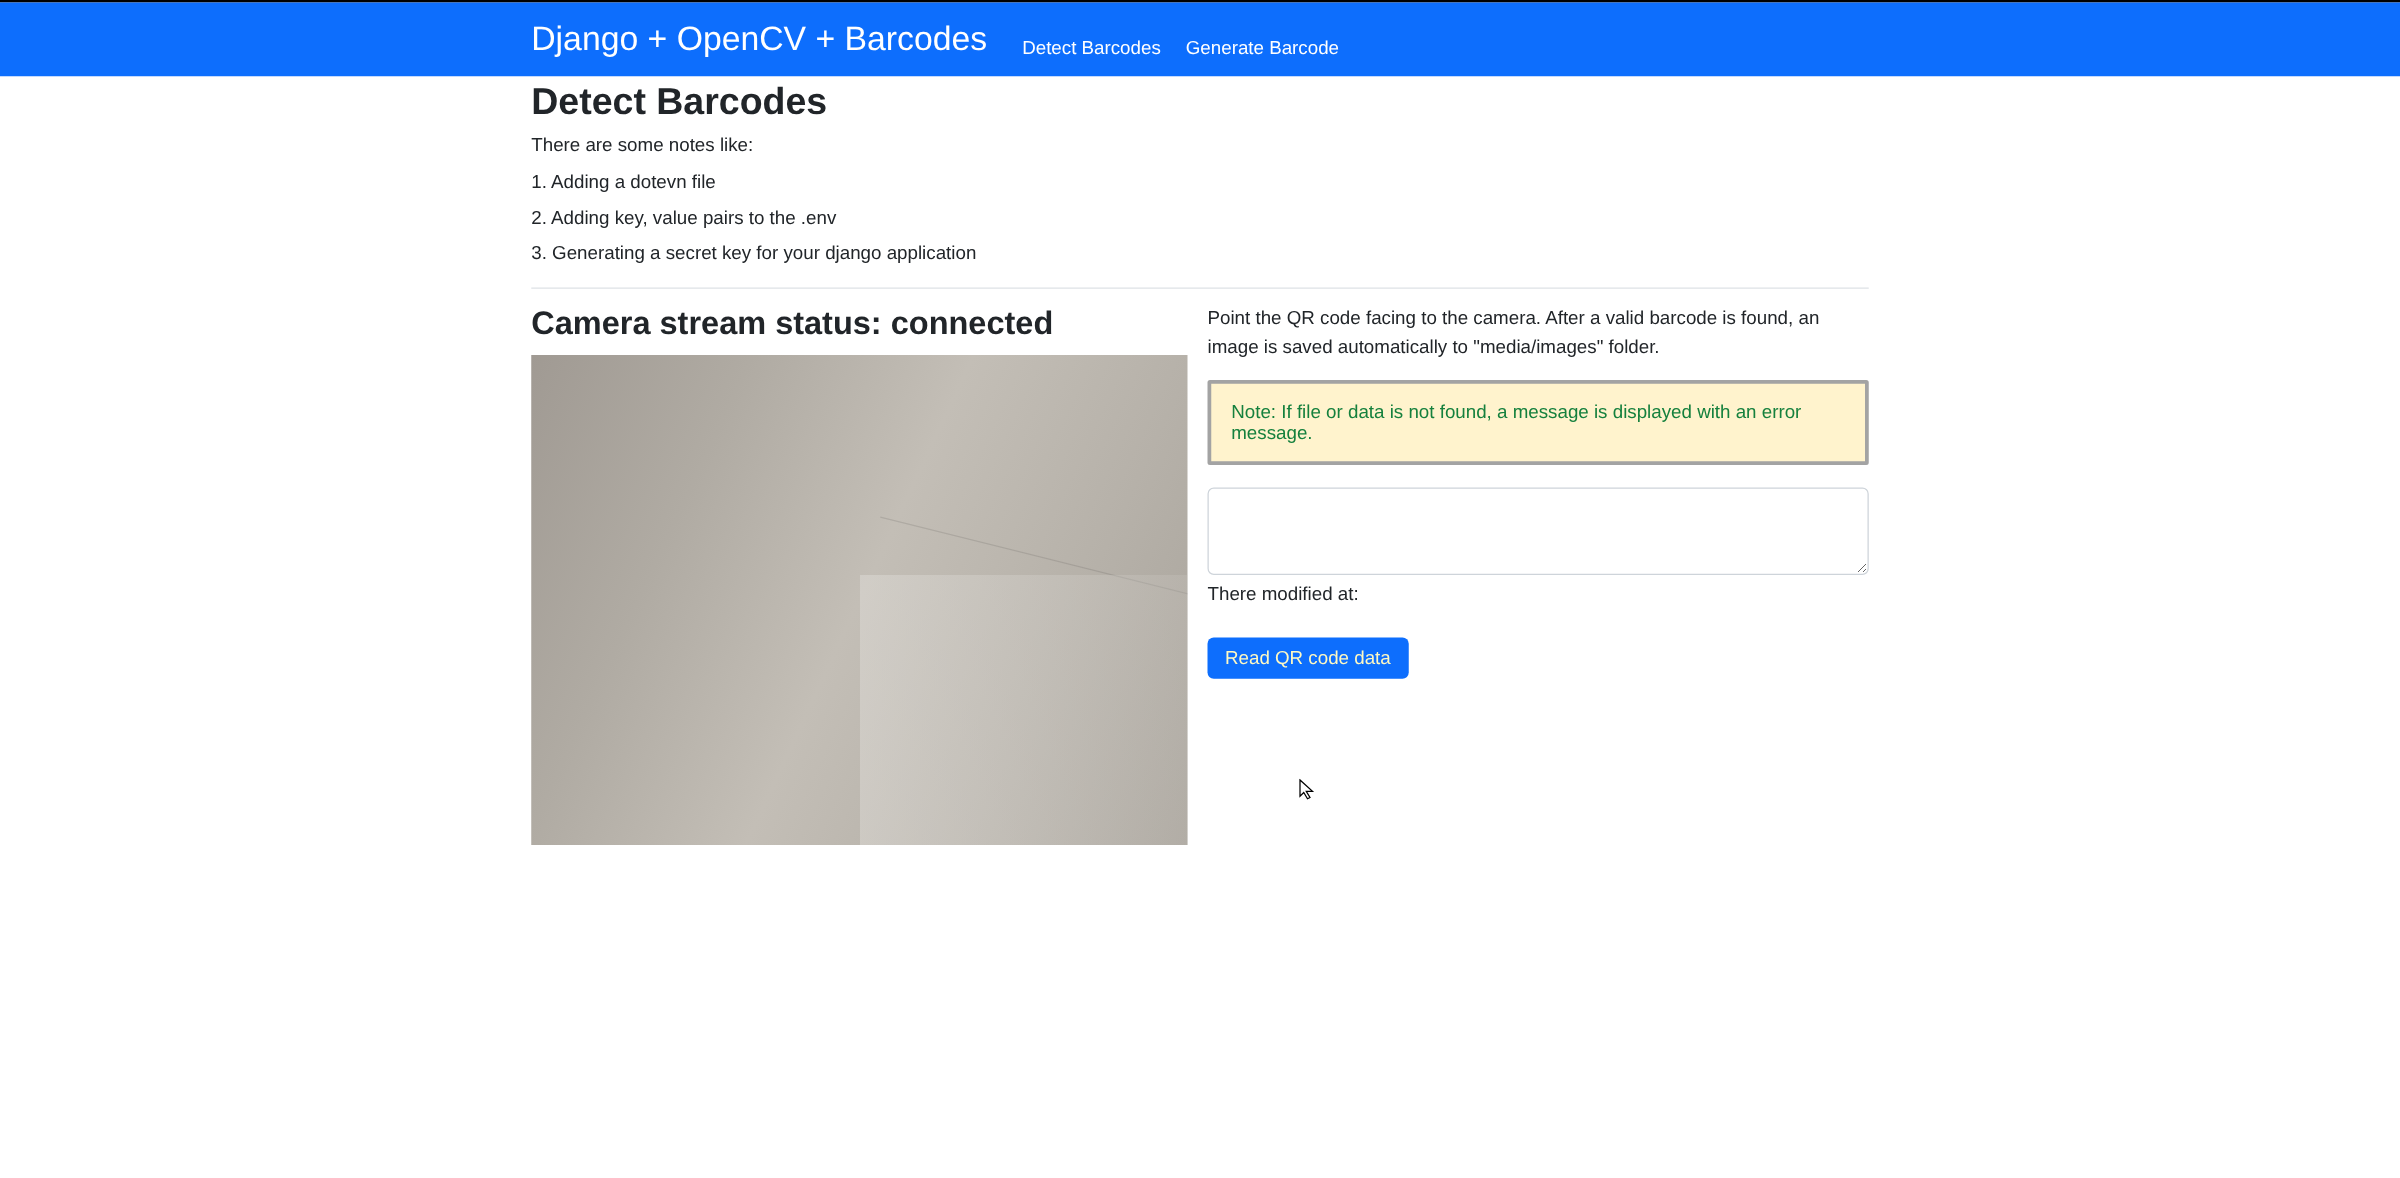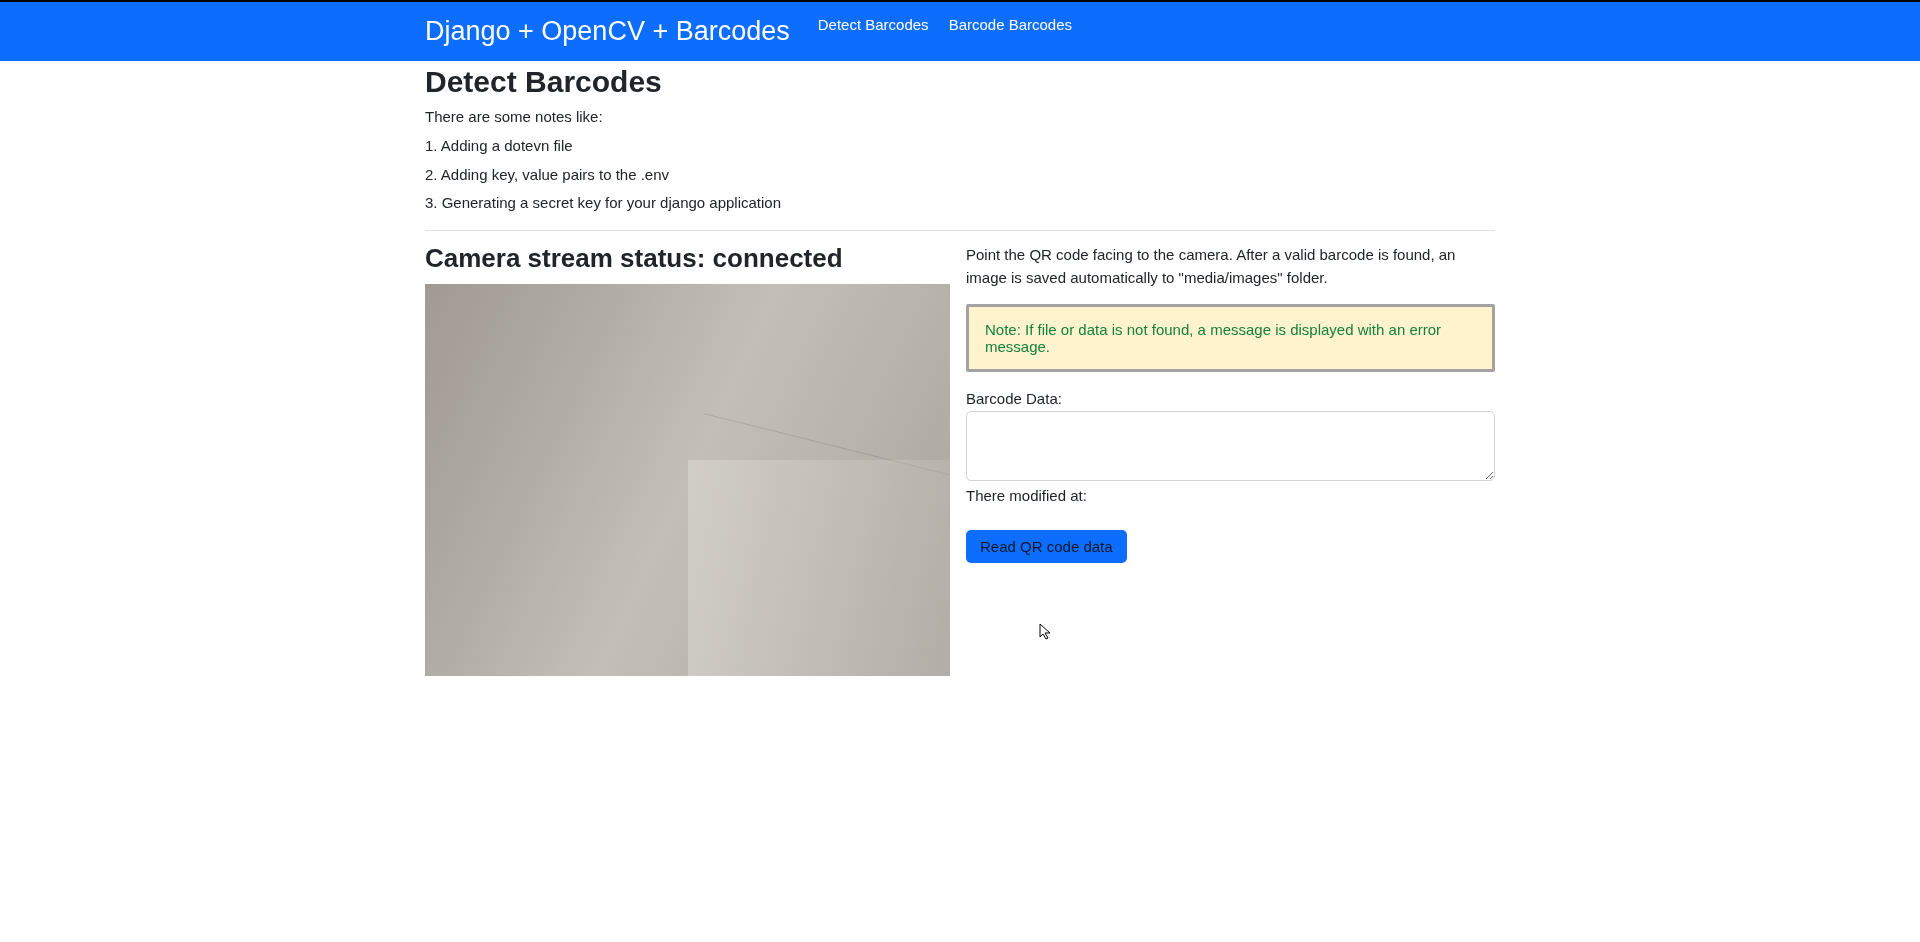--- a/index.html
+++ b/index.html
@@ -22,21 +22,21 @@
       height: 59px;
       display: flex;
       align-items: center;
       padding: 0 16px;
     }
     .navbar-inner {
       max-width: 1070px;
       margin: 0 auto;
       width: 100%;
       display: flex;
-      align-items: flex-start;
+      align-items: flex-end;
       gap: 20px;
     }
     .navbar-brand {
       color: #fff;
       font-size: 27px;
       font-weight: 400;
       text-decoration: none;
       margin-right: 8px;
     }
     .navbar-link {
@@ -139,21 +139,21 @@
       font-size: 15px;
       resize: both;
       margin-bottom: 2px;
     }
     .last-modified {
       font-size: 15px;
       margin-bottom: 26px;
     }
     .btn-primary {
       background: #0d6efd;
-      color: #0f172a;
+      color: #fef9c3;
       border: none;
       border-radius: 5px;
       padding: 8px 14px;
       font-size: 15px;
       cursor: pointer;
     }
     .cursor {
       position: absolute;
       left: 1039px;
       top: 623px;
@@ -164,21 +164,21 @@
   </style>
 </head>
 <body>
 
 <div class="top-black-bar"></div>
 
 <nav class="navbar">
   <div class="navbar-inner">
     <a class="navbar-brand">Django + OpenCV + Barcodes</a>
     <a class="navbar-link">Detect Barcodes</a>
-    <a class="navbar-link">Barcode Barcodes</a>
+    <a class="navbar-link">Generate Barcode</a>
   </div>
 </nav>
 
 <div class="container">
   <h1 class="page-title">Detect Barcodes</h1>
 
   <div class="intro-text">There are some notes like:</div>
   <div class="intro-text">1. Adding a dotevn file</div>
   <div class="intro-text">2. Adding key, value pairs to the .env</div>
   <div class="intro-text">3. Generating a secret key for your django application</div>
@@ -189,21 +189,20 @@
     <div class="left-col">
       <h2 class="stream-status">
         <span>Camera stream status: </span><span>connected</span>
       </h2>
       <div class="camera-feed"></div>
     </div>
 
     <div class="right-col">
       <p>Point the QR code facing to the camera. After a valid barcode is found, an image is saved automatically to "media/images" folder.</p>
       <div class="alert-note">Note: If file or data is not found, a message is displayed with an error message.</div>
-      <label class="form-label">Barcode Data:</label>
       <textarea class="barcode-textarea" style=""></textarea>
       <div class="last-modified">There modified at:</div>
       <button class="btn-primary">Read QR code data</button>
     </div>
   </div>
 </div>
 
 <svg class="cursor" viewBox="0 0 14 18">
   <path d="M1 1 L1 14 L4 11 L7 16 L9 15 L6 10 L11 10 Z" fill="#fff" stroke="#000" stroke-width="1"></path>
 </svg>

